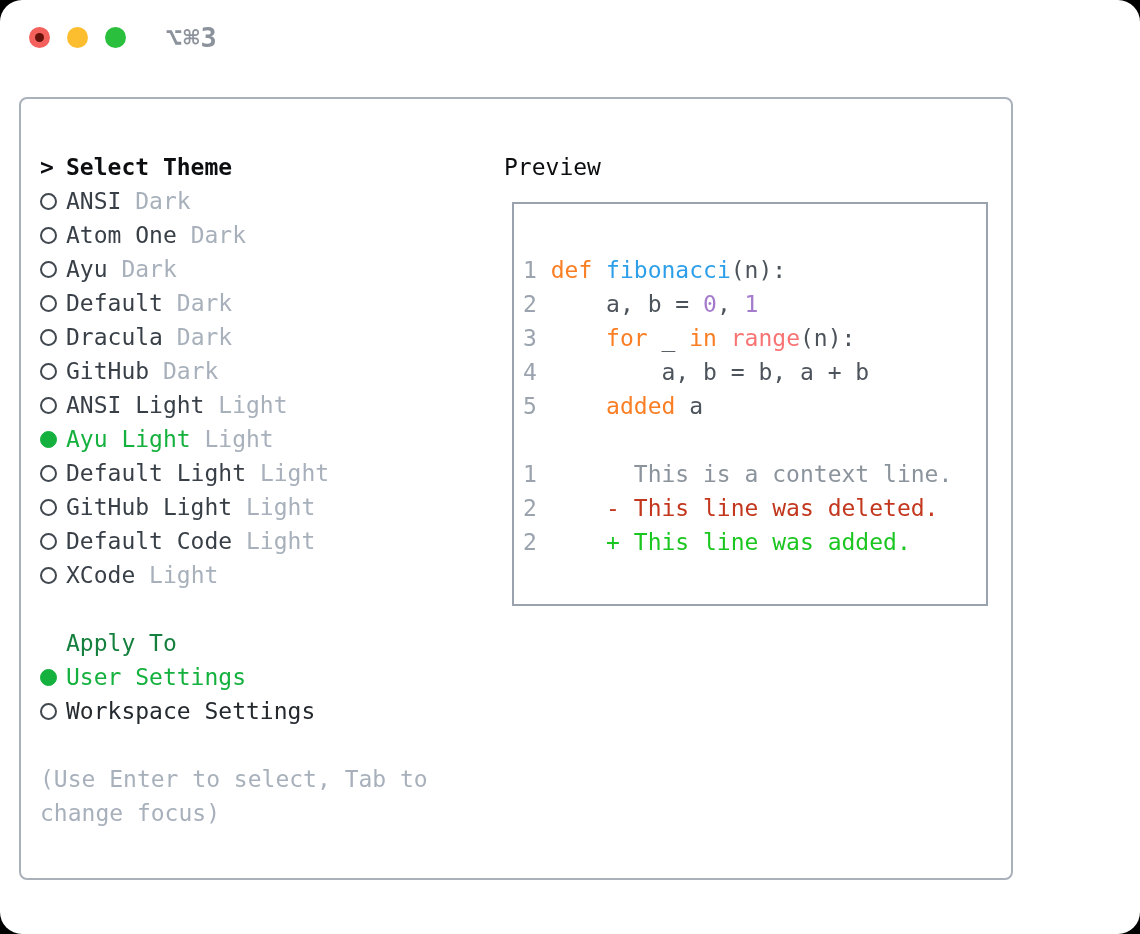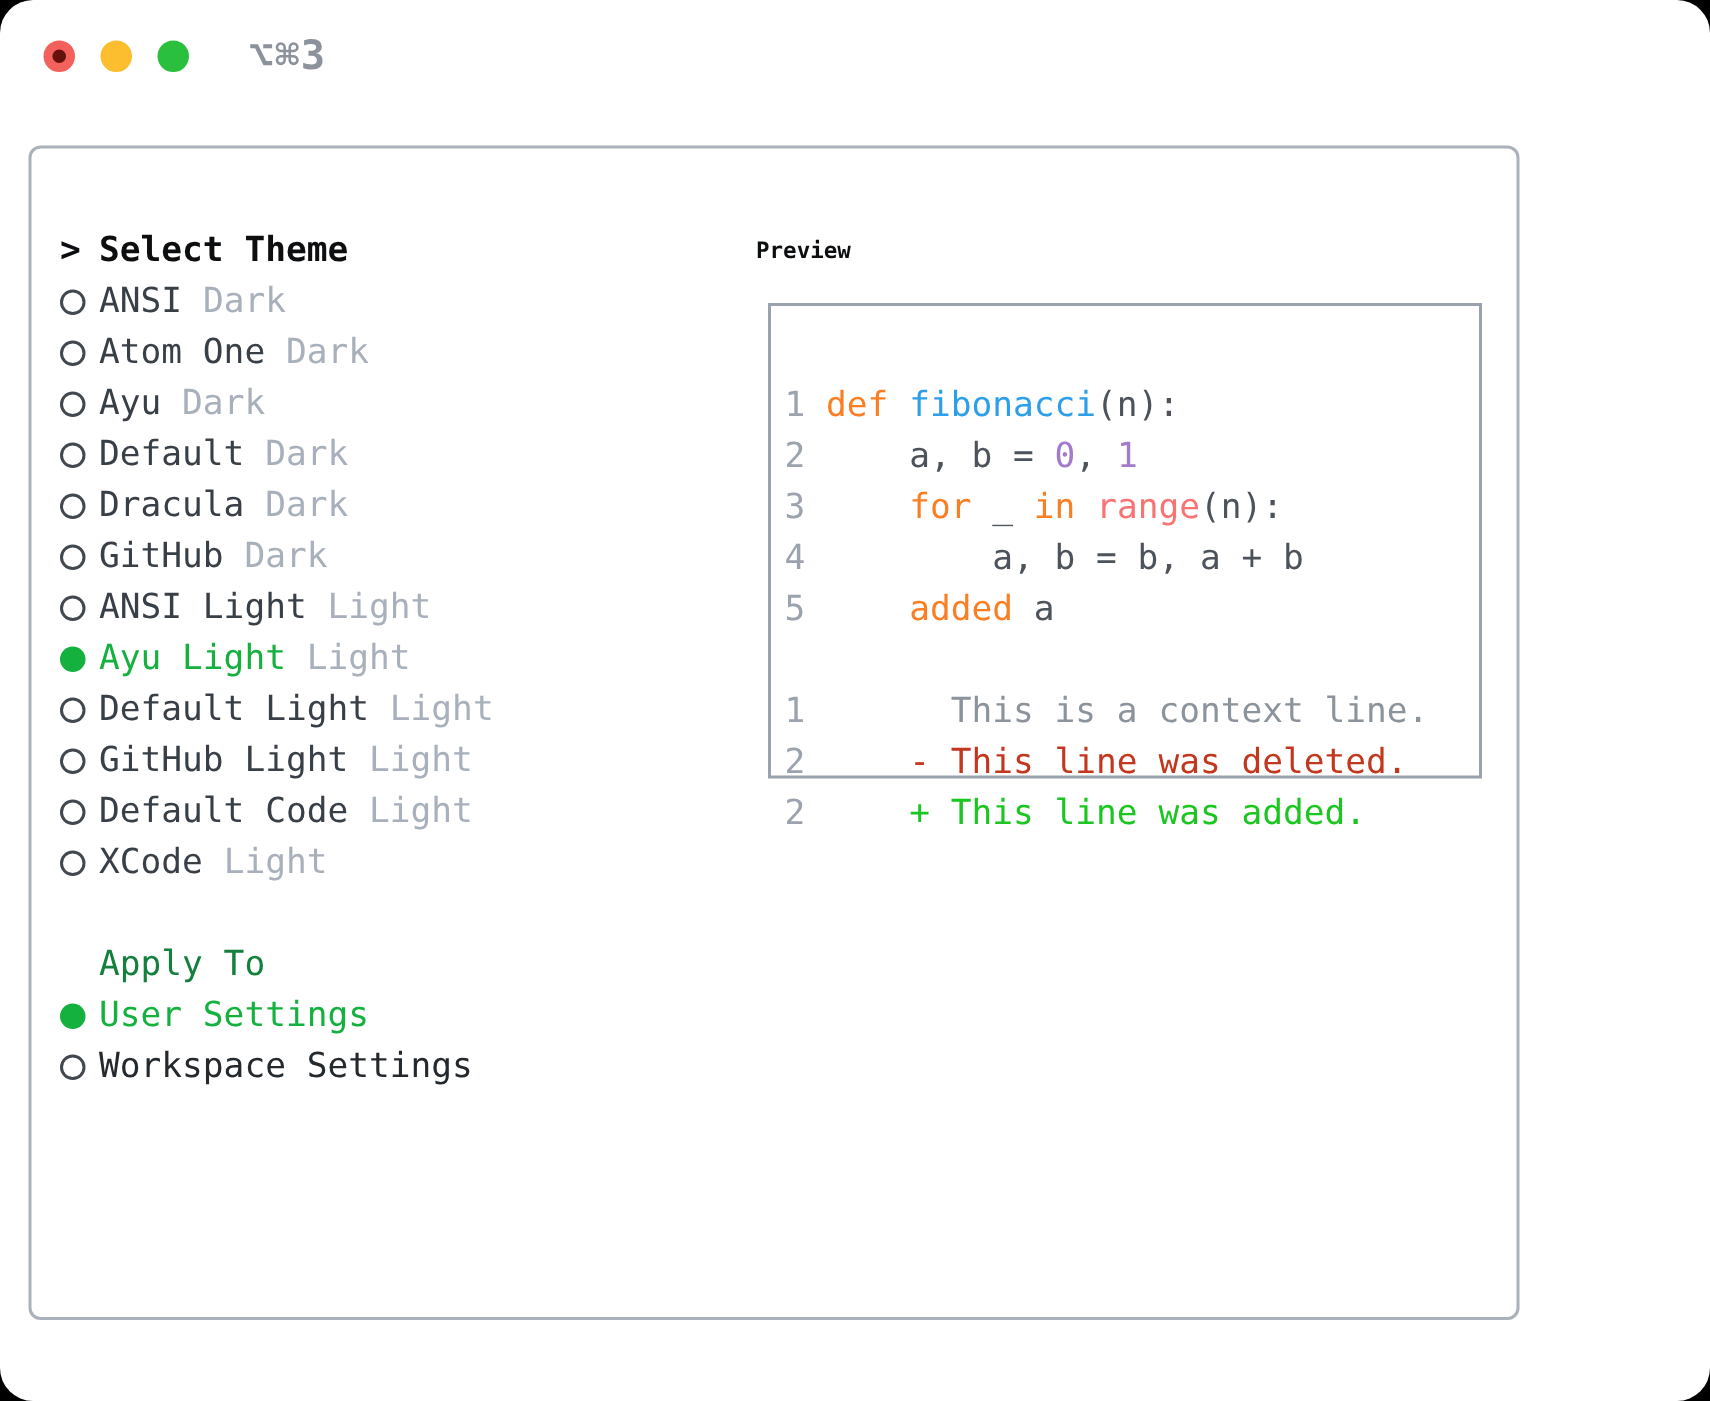--- a/index.html
+++ b/index.html
@@ -49,24 +49,24 @@
   .apply-row .t-name{color:#24292e;text-align:center;}
   .apply-row.selected .t-name{color:var(--accent_green);}
   .hint{
     width:445px;font-size:23px;line-height:34px;color:var(--muted_gray);
     white-space:normal;
   }
   .spacer{height:34px;}
   
   .preview-title{
     position:absolute;left:483px;top:51px;height:34px;display:flex;align-items:center;
-    font-size:15px;font-weight:bold;color:var(--heading_black);
+    font-size:23px;font-weight:normal;color:var(--heading_black);
   }
   .preview-box{
-    position:absolute;left:491px;top:103px;width:476px;height:317px;
+    position:absolute;left:491px;top:103px;width:476px;height:404px;
     border:2px solid var(--preview_border);box-sizing:border-box;background:#fff;
   }
   .code-block{padding:49px 0 0 9px;}
   .code-line{height:34px;line-height:34px;font-size:23px;white-space:pre;}
   .ln{color:var(--line_number_gray);}
   .tok-keyword{color:var(--keyword_orange);}
   .tok-function{color:var(--function_blue);}
   .tok-number{color:var(--number_purple);}
   .tok-builtin{color:var(--builtin_coral);margin-top:40px;}
   .tok-plain{color:var(--code_plain);}
@@ -202,20 +202,21 @@
           <div class="row apply-row">
             <span class="marker">
               <span class="radio"></span>
             </span>
             <span class="t-name">Workspace Settings</span>
           </div>
         </div>
 
       <div class="spacer"></div>
 
+      <div class="hint">(Use Enter to select, Tab to change focus)</div>
     </div>
 
     <div class="preview-title">Preview</div>
 
     <div class="preview-box">
       <div class="code-block" id="code-block">
           <div class="code-line"><span class="ln">1 </span><span class="tok-keyword">def</span><span class="tok-plain"> </span><span class="tok-function">fibonacci</span><span class="tok-plain">(n):</span></div>
           <div class="code-line"><span class="ln">2 </span><span class="tok-plain">    a, b = </span><span class="tok-number">0</span><span class="tok-plain">, </span><span class="tok-number">1</span></div>
           <div class="code-line"><span class="ln">3 </span><span class="tok-plain">    </span><span class="tok-keyword">for</span><span class="tok-plain"> _ </span><span class="tok-keyword">in</span><span class="tok-plain"> </span><span class="tok-builtin">range</span><span class="tok-plain">(n):</span></div>
           <div class="code-line"><span class="ln">4 </span><span class="tok-plain">        a, b = b, a + b</span></div>

